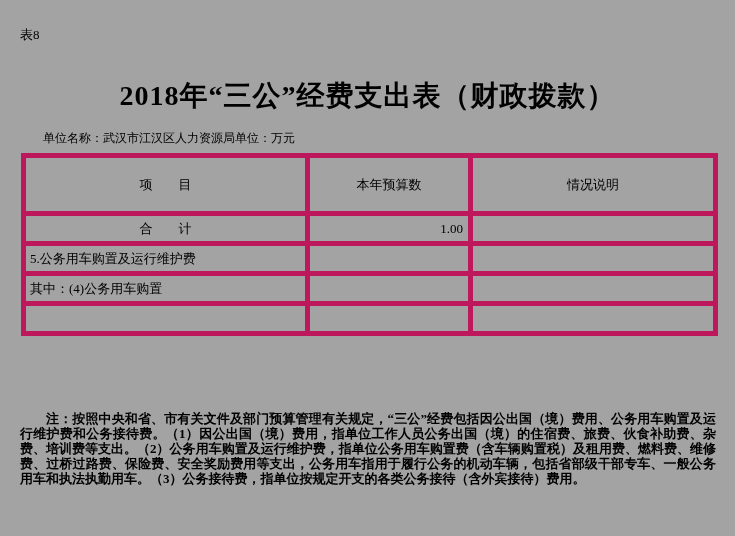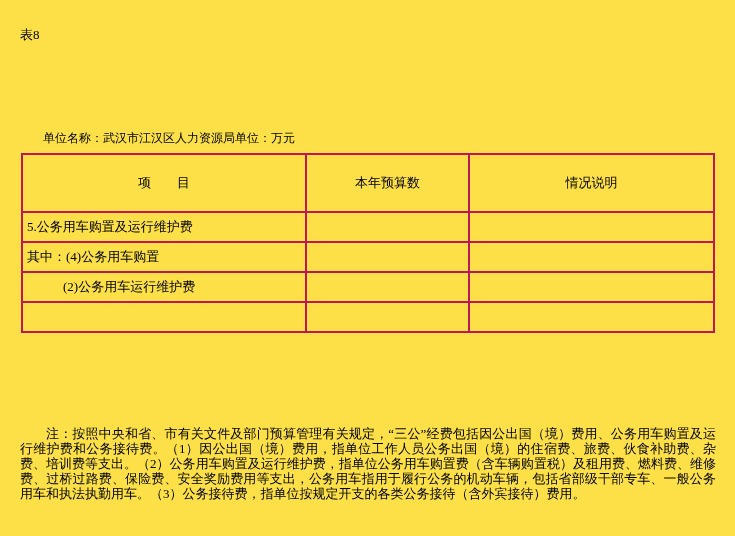--- a/index.html
+++ b/index.html
@@ -5,21 +5,21 @@
   * { margin: 0; padding: 0; box-sizing: border-box; }
   html, body { background: #ffffff; }
   body {
     width: 735px; height: 536px;
     font-family: "Liberation Serif", "DejaVu Serif", serif;
     color: #000000;
   }
   .page {
     position: relative;
     width: 735px; height: 536px;
-    background: #fde047;
+    background: #a3a3a3;
     overflow: hidden;
   }
   .table-label {
     position: absolute;
     left: 20px; top: 27px;
     font-size: 13px;
     line-height: 15px;
   }
   .doc-title {
     position: absolute;
@@ -44,79 +44,80 @@
     margin-left: 23px;
   }
   table.main {
     position: absolute;
     left: 21px; top: 153px;
     width: 692px;
     border-collapse: collapse;
     table-layout: fixed;
   }
   table.main td {
-    border: 2px solid #be185d;
+    border: 5px solid #be185d;
     font-size: 13px;
     vertical-align: middle;
     overflow: hidden;
     white-space: nowrap;
   }
   .col-item   { width: 284px; }
   .col-budget { width: 163px; }
   .col-note   { width: 245px; }
   tr.hdr td { height: 58px; text-align: center; }
   tr.row td { height: 30px; }
   td.item { text-align: left; padding-left: 4px; }
   td.item.center { text-align: center; padding-left: 0; }
   td.item.indent { padding-left: 40px; }
   td.budget { text-align: right; padding-right: 5px; }
   td.note { text-align: left; padding-left: 4px; }
   .footnote {
     position: absolute;
-    left: 20px; top: 426px;
+    left: 20px; top: 411px;
     width: 696px;
     font-size: 13px;
-    font-weight: normal;
+    font-weight: bold;
     line-height: 15px;
     text-align: justify;
     text-indent: 2em;
   }
 </style>
 </head>
 <body>
 
 <div class="page">
 
   <div class="table-label">表8</div>
 
+  <div class="doc-title">2018年“三公”经费支出表（财政拨款）</div>
 
   <div class="meta-row">
     <span>单位名称：武汉市江汉区人力资源局</span>
     <span>单位：万元</span>
   </div>
 
   <table class="main">
     <tbody>
         <tr class="hdr">
       <td class="col-item">项　　目</td>
       <td class="col-budget">本年预算数</td>
       <td class="col-note">情况说明</td>
     </tr>
     <tr class="row">
+      <td class="item center">合　　计</td>
+      <td class="budget">1.00</td>
+      <td class="note"></td>
+    </tr>
+    <tr class="row">
       <td class="item">5.公务用车购置及运行维护费</td>
       <td class="budget"></td>
       <td class="note"></td>
     </tr>
     <tr class="row">
       <td class="item">其中：(4)公务用车购置</td>
-      <td class="budget"></td>
-      <td class="note"></td>
-    </tr>
-    <tr class="row">
-      <td class="item indent">(2)公务用车运行维护费</td>
       <td class="budget"></td>
       <td class="note"></td>
     </tr>
     <tr class="row">
       <td class="item"></td>
       <td class="budget"></td>
       <td class="note"></td>
     </tr>
   </tbody>
     </table>

